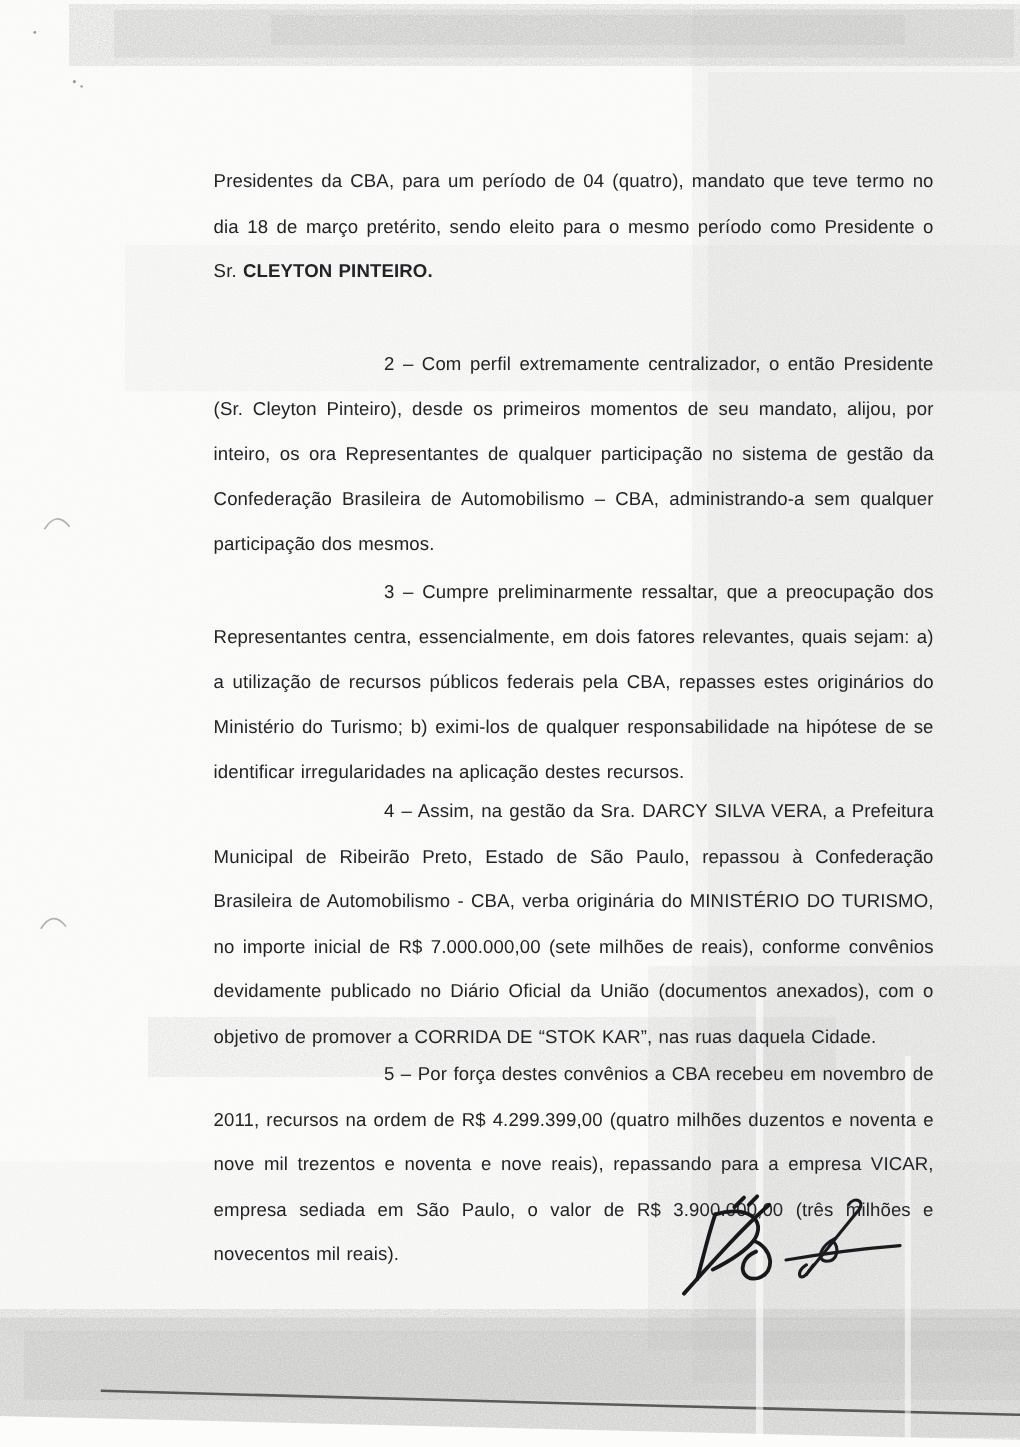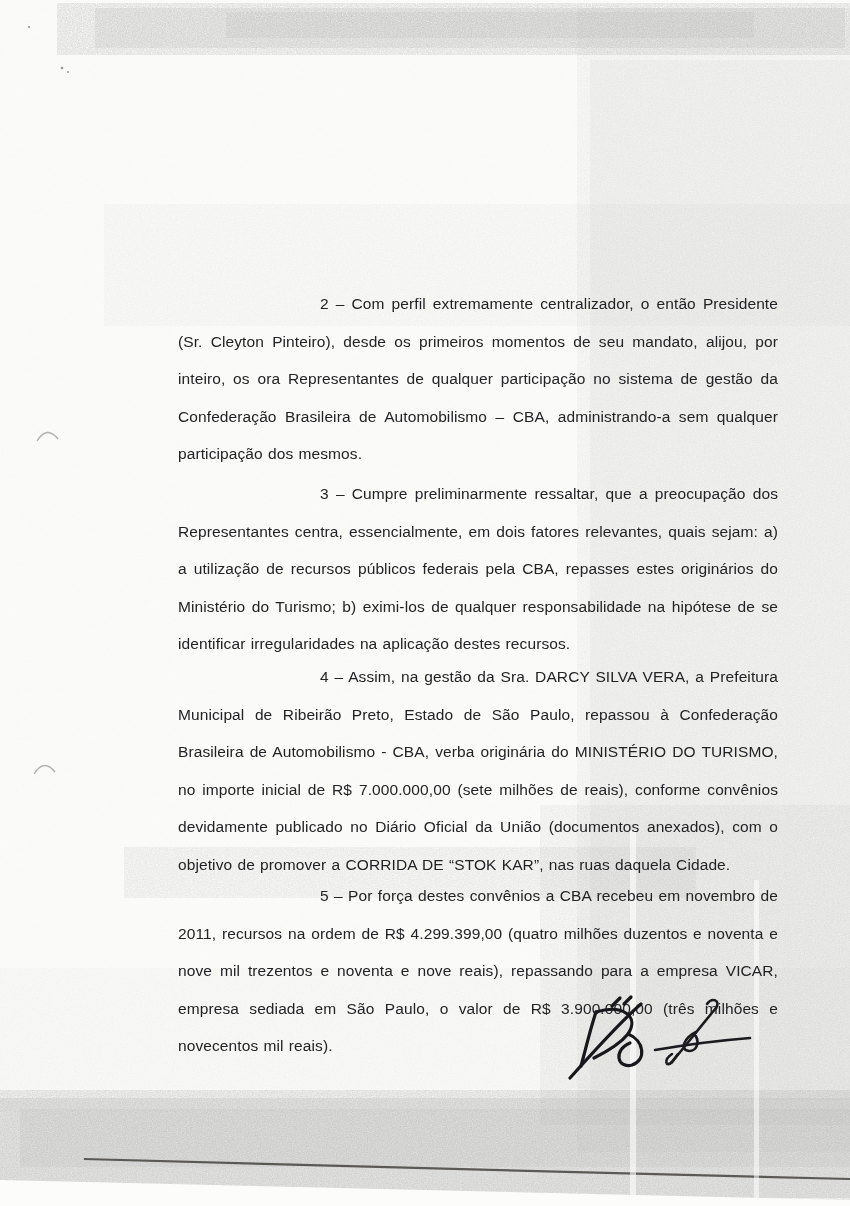--- a/index.html
+++ b/index.html
@@ -67,20 +67,21 @@
     </g>
 
     <g fill="#555" opacity="0.6">
       <circle cx="29" cy="27" r="1.1"></circle>
       <circle cx="62" cy="68" r="1.3"></circle>
       <circle cx="68" cy="72" r="1.0"></circle>
     </g>
   </svg>
 
   <div id="text-layer">
+    <p class="para" style="top:133px"><span>Presidentes da CBA, para um período de 04 (quatro), mandato que teve termo no dia 18 de março pretérito, sendo eleito para o mesmo período como Presidente o Sr. </span><span class="b">CLEYTON PINTEIRO.</span></p>
 
     <p class="para ind" style="top:285px">2 – Com perfil extremamente centralizador, o então Presidente (Sr. Cleyton Pinteiro), desde os primeiros momentos de seu mandato, alijou, por inteiro, os ora Representantes de qualquer participação no sistema de gestão da Confederação Brasileira de Automobilismo – CBA, administrando-a sem qualquer participação dos mesmos.</p>
 
     <p class="para ind" style="top:475px">3 – Cumpre preliminarmente ressaltar, que a preocupação dos Representantes centra, essencialmente, em dois fatores relevantes, quais sejam: a) a utilização de recursos públicos federais pela CBA, repasses estes originários do Ministério do Turismo; b) eximi-los de qualquer responsabilidade na hipótese de se identificar irregularidades na aplicação destes recursos.</p>
 
     <p class="para ind" style="top:658px">4 – Assim, na gestão da Sra. DARCY SILVA VERA, a Prefeitura Municipal de Ribeirão Preto, Estado de São Paulo, repassou à Confederação Brasileira de Automobilismo - CBA, verba originária do MINISTÉRIO DO TURISMO, no importe inicial de R$ 7.000.000,00 (sete milhões de reais), conforme convênios devidamente publicado no Diário Oficial da União (documentos anexados), com o objetivo de promover a CORRIDA DE “STOK KAR”, nas ruas daquela Cidade.</p>
 
     <p class="para ind" style="top:877px">5 – Por força destes convênios a CBA recebeu em novembro de 2011, recursos na ordem de R$ 4.299.399,00 (quatro milhões duzentos e noventa e nove mil trezentos e noventa e nove reais), repassando para a empresa VICAR, empresa sediada em São Paulo, o valor de R$ 3.900.000,00 (três milhões e novecentos mil reais).</p>
   </div>
 

